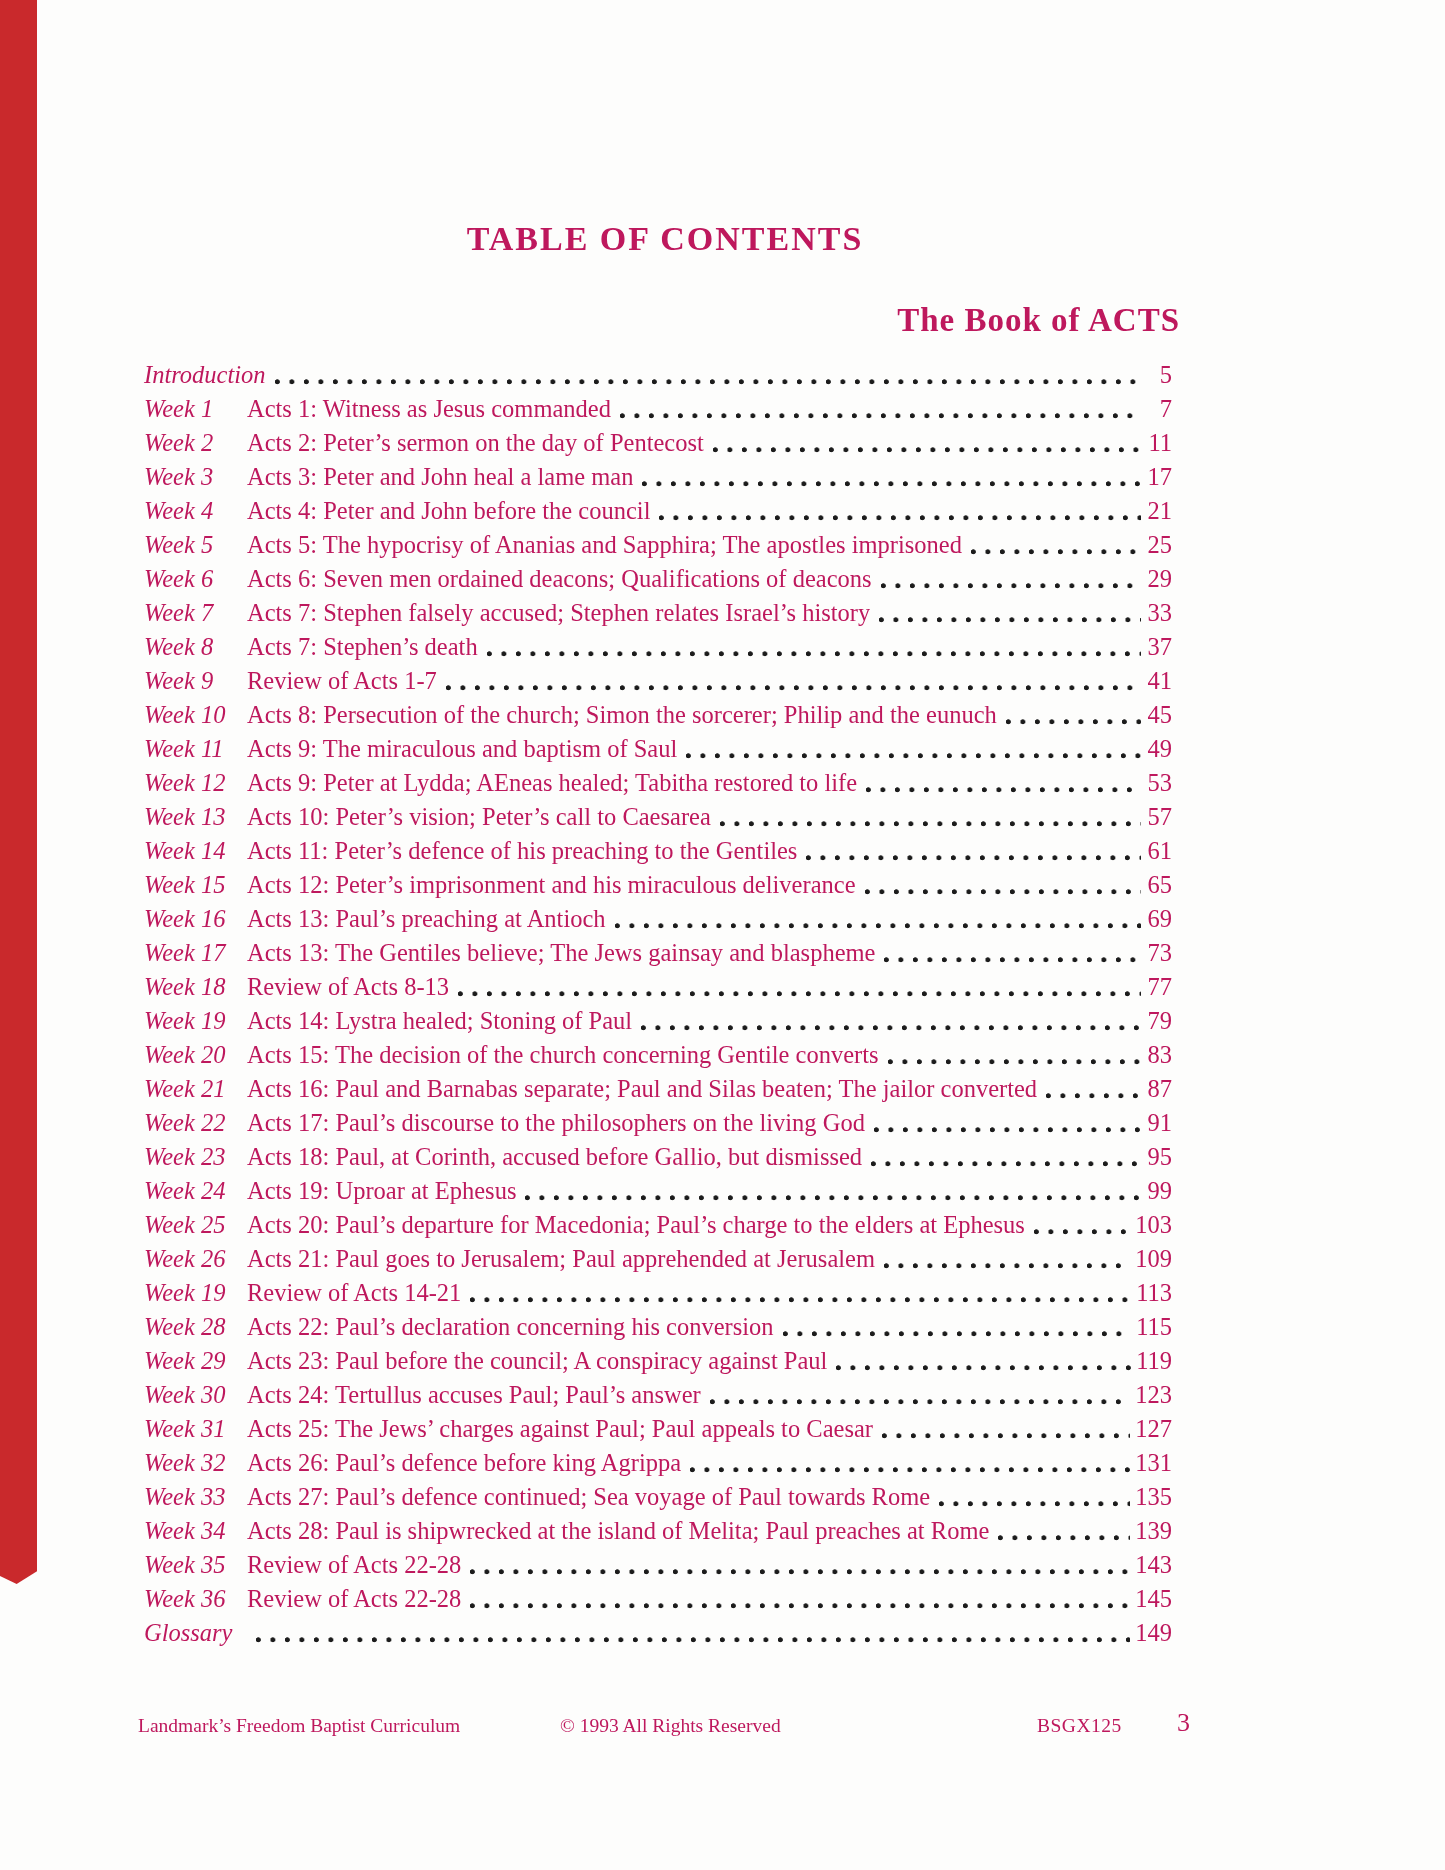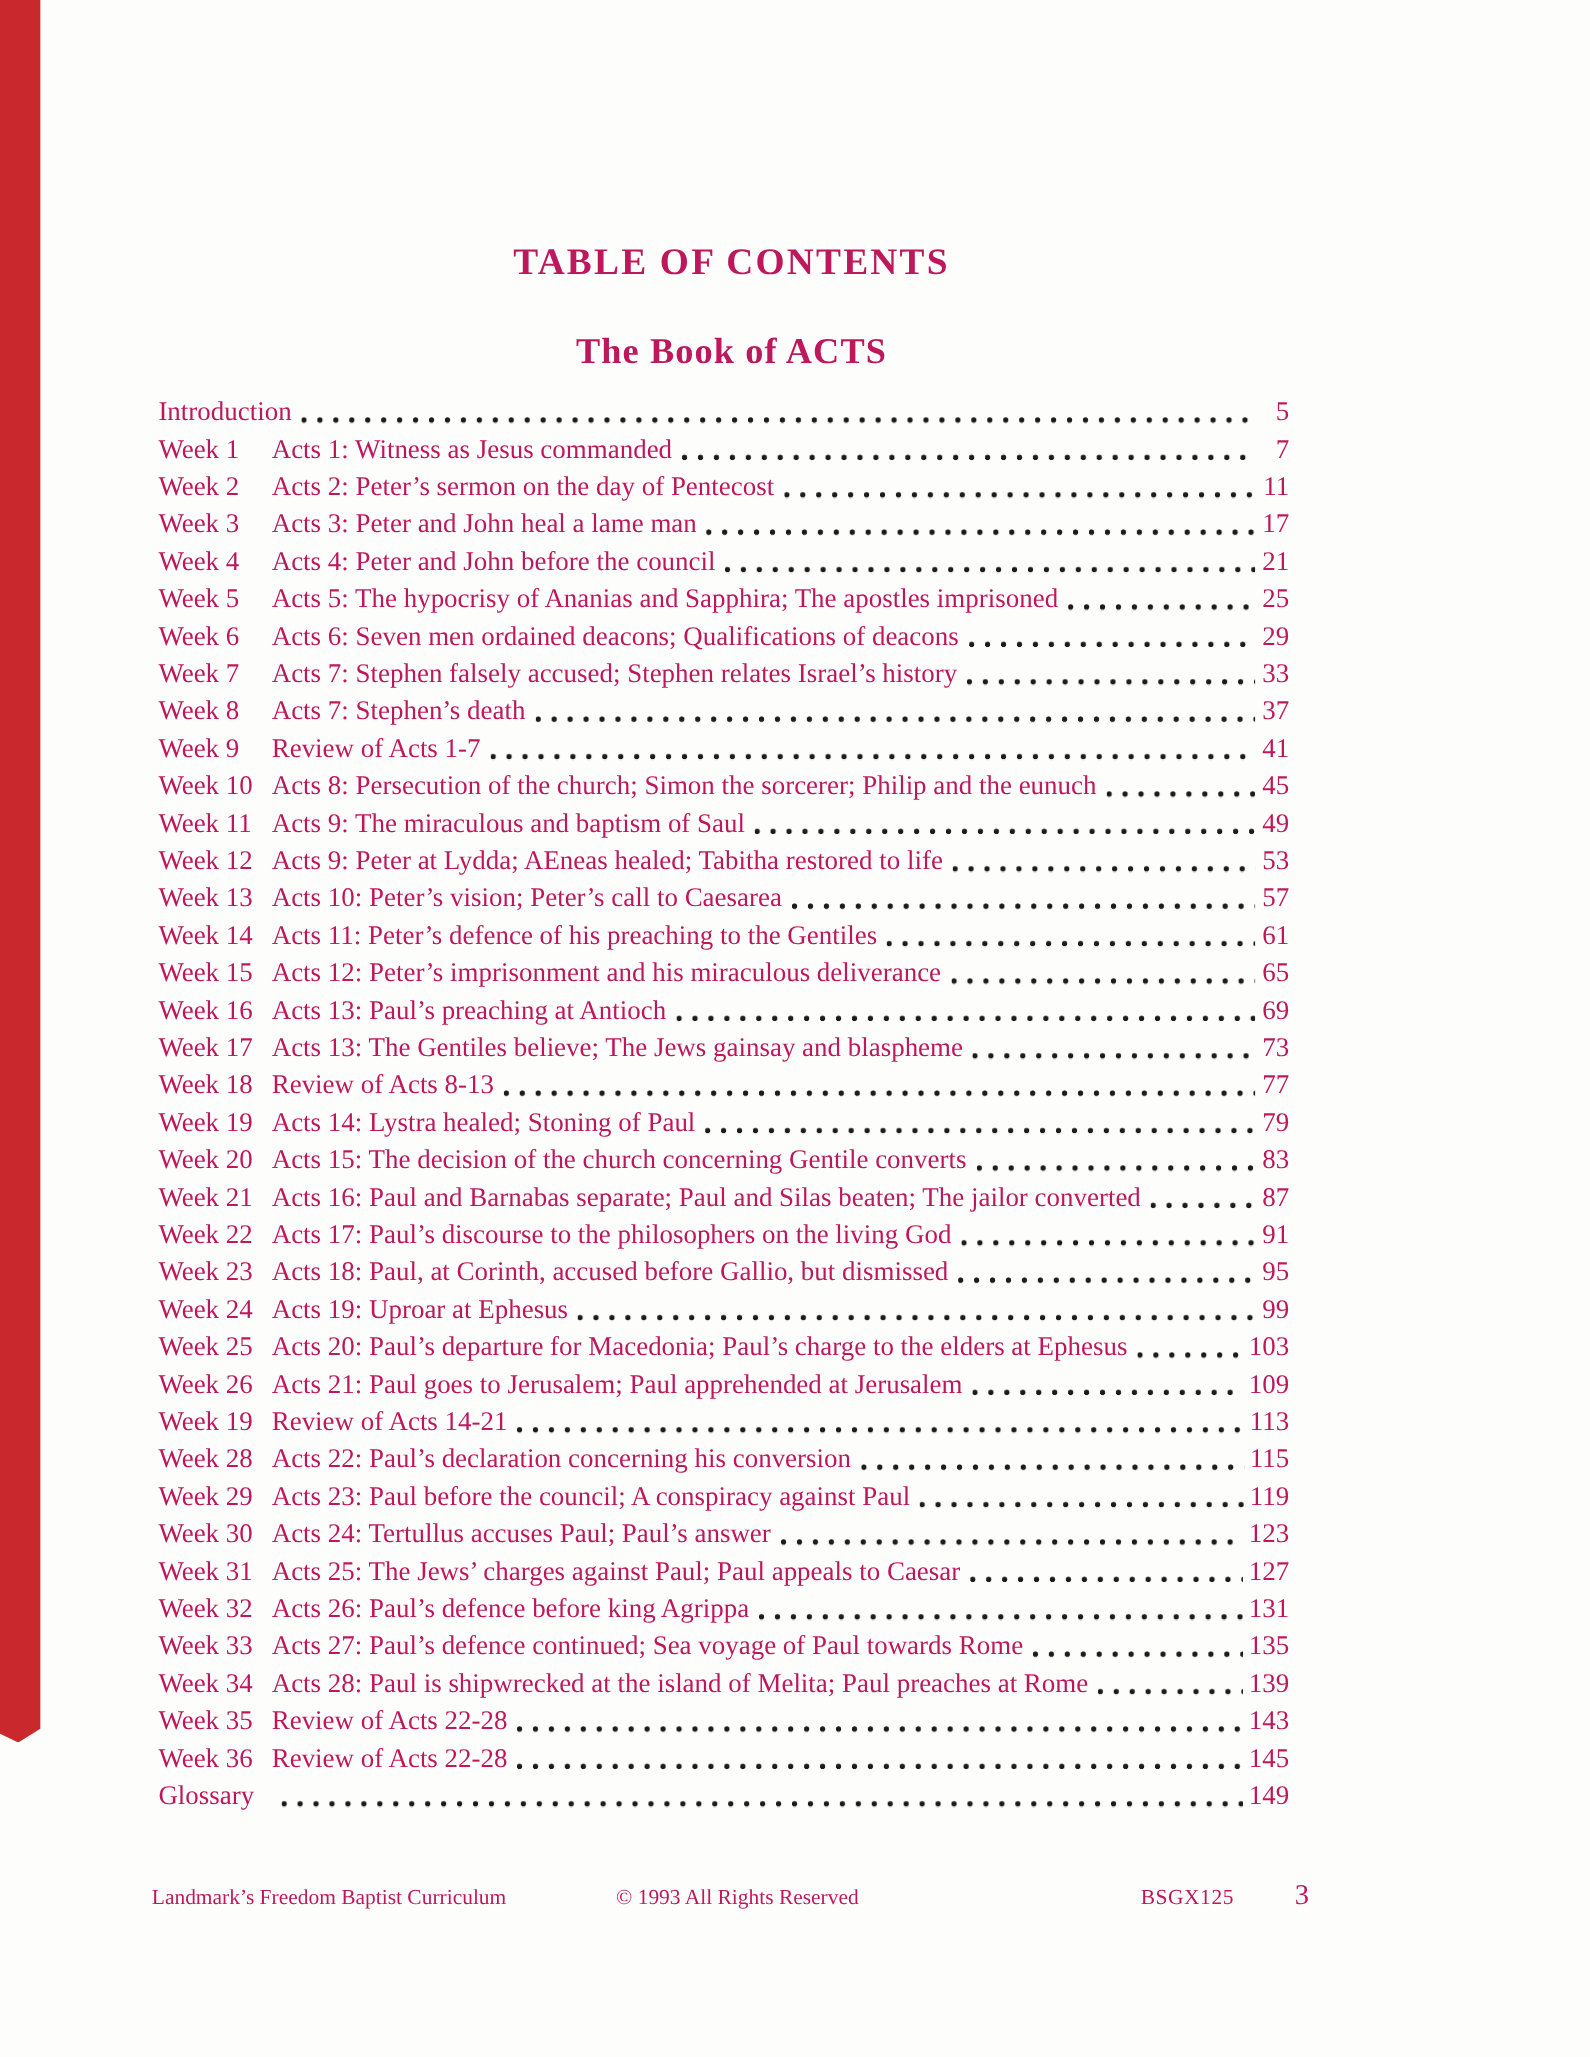--- a/index.html
+++ b/index.html
@@ -17,34 +17,35 @@
     clip-path:polygon(0 0,100% 0,100% 99.2%,45% 100%,0 99.5%);
   }
   .doc-title{
     position:absolute;top:220px;left:150px;width:1030px;
     text-align:center;
     font-size:34px;font-weight:bold;letter-spacing:2px;
     white-space:nowrap;
   }
   .book-title{
     position:absolute;top:302px;left:150px;width:1030px;
-    text-align:center;
+    text-align:right;
     font-size:33px;font-weight:bold;letter-spacing:1px;
     white-space:nowrap;
   }
   .toc{
     position:absolute;top:358px;left:144px;width:1028px;
   }
   .row{
     display:flex;align-items:baseline;
     height:34px;line-height:34px;
     font-size:24.5px;
     white-space:nowrap;
   }
   .row .lbl{
+    font-style:italic;
     min-width:103px;
     flex:0 0 auto;
   }
   .row .ttl{flex:0 1 auto;overflow:hidden;}
   .row .dots{
     flex:1 1 0;
     align-self:flex-end;
     height:6px;
     margin:0 5px 7px 9px;
     background-image:radial-gradient(circle at 2.3px 2.8px,#1c1c1c 2.15px,rgba(0,0,0,0) 2.8px);

